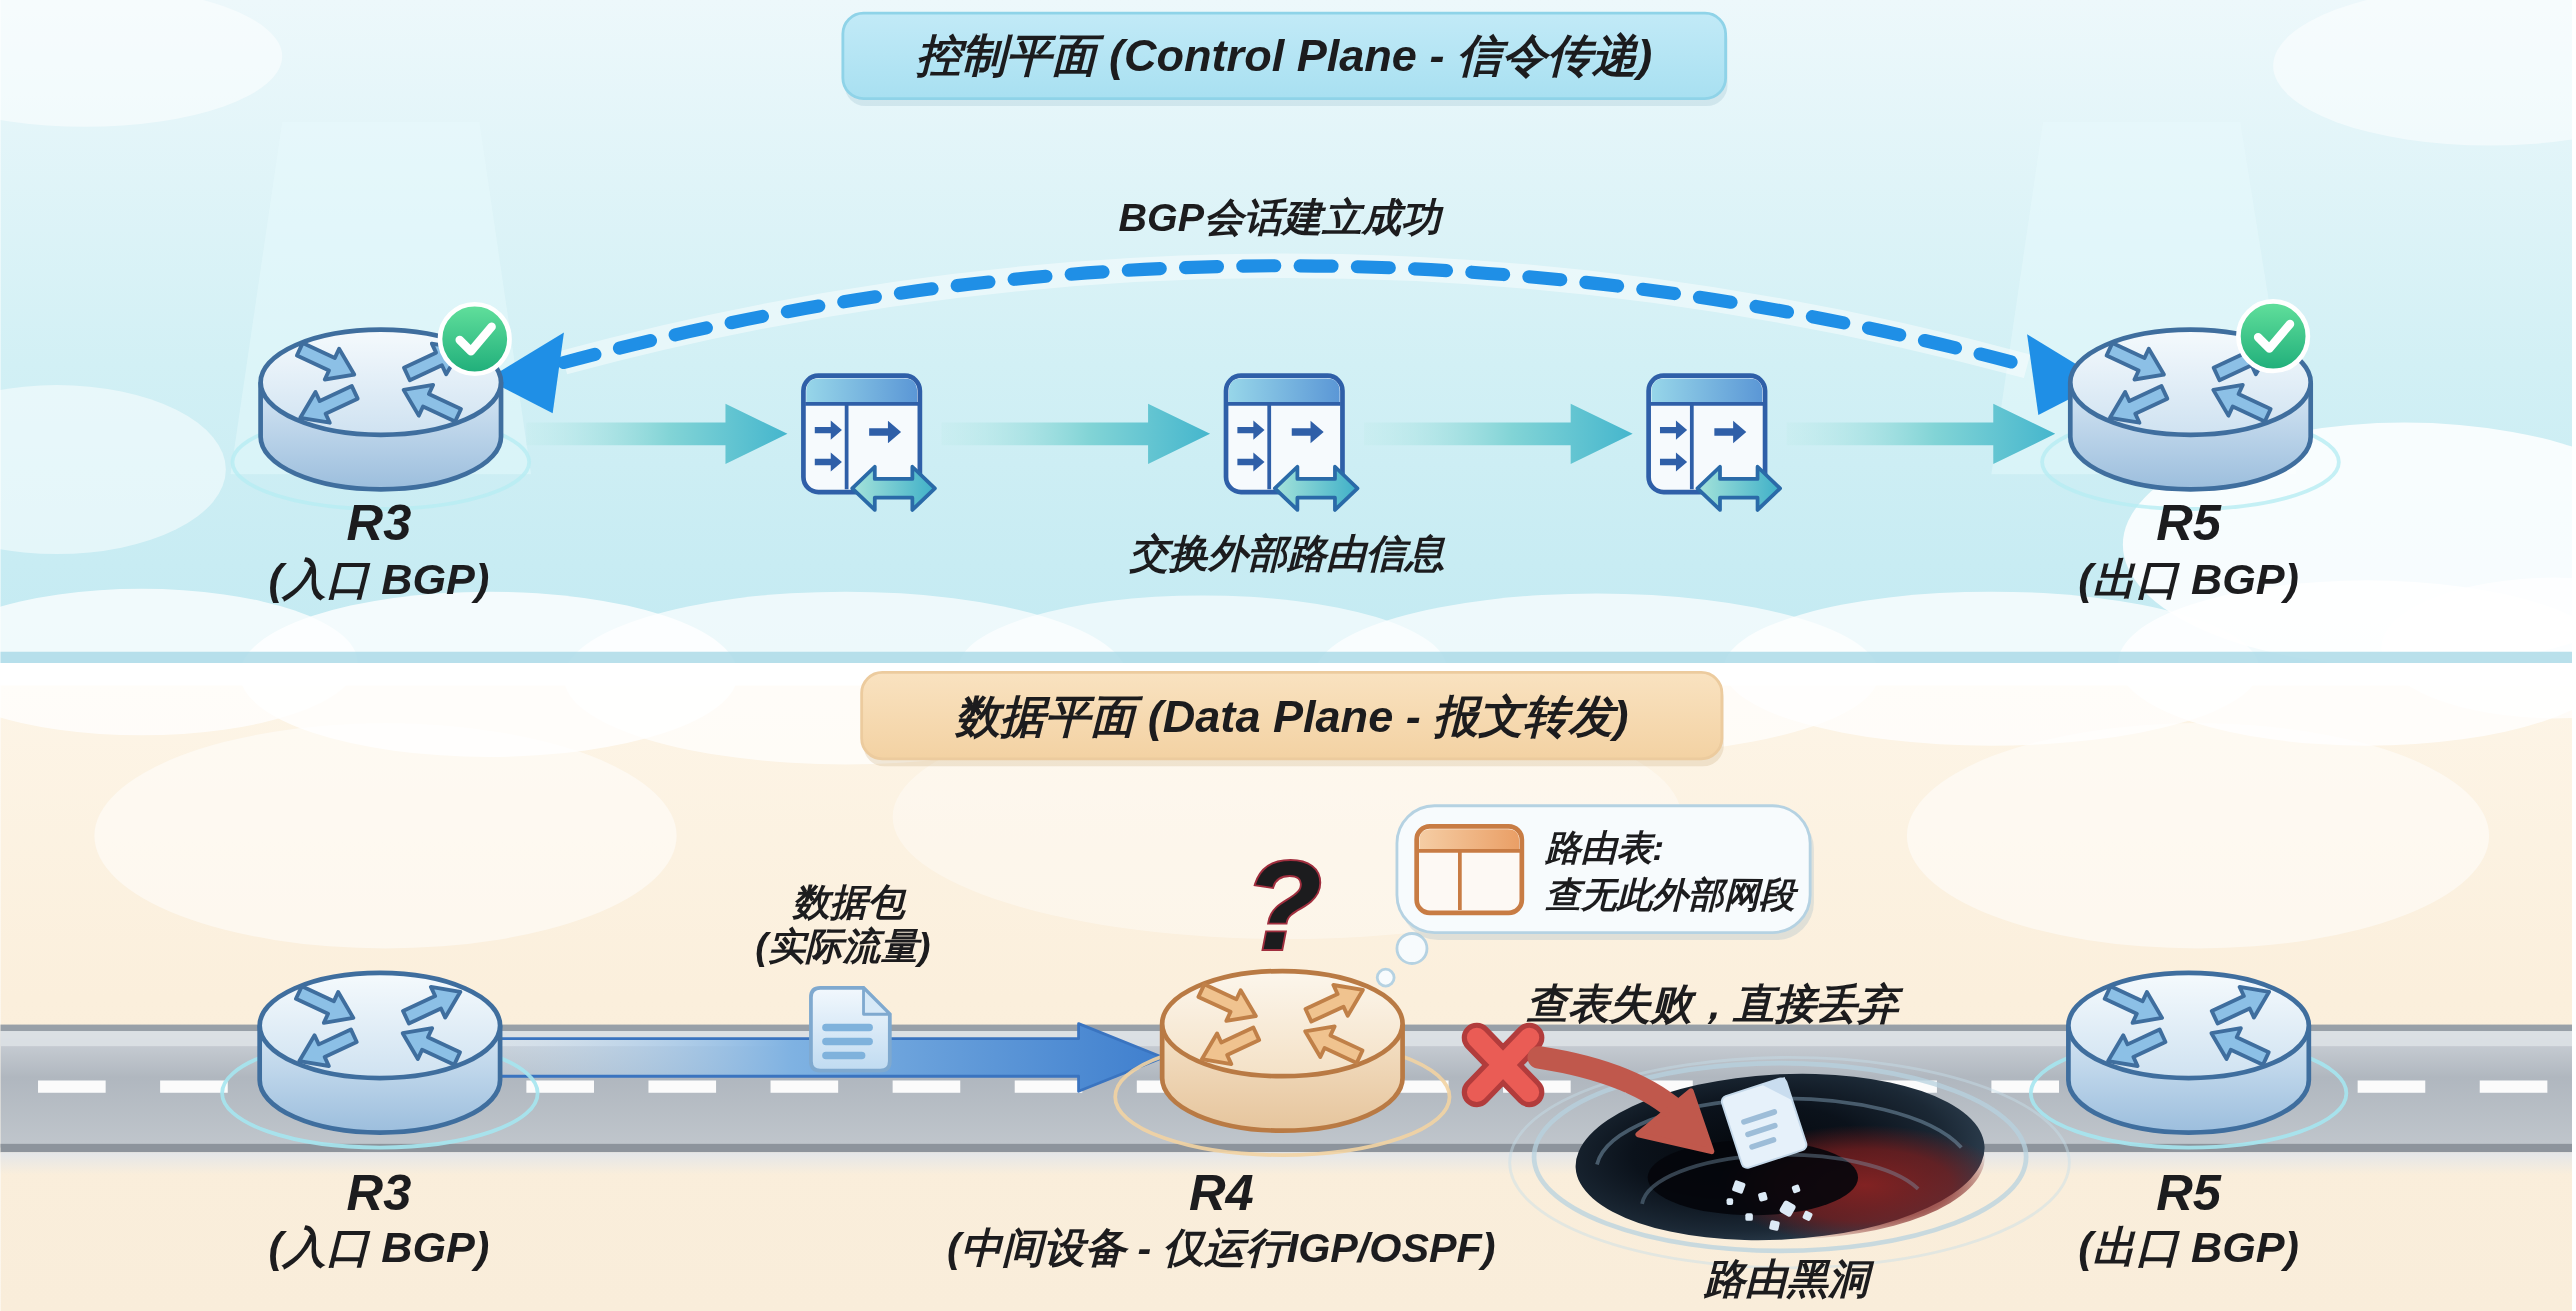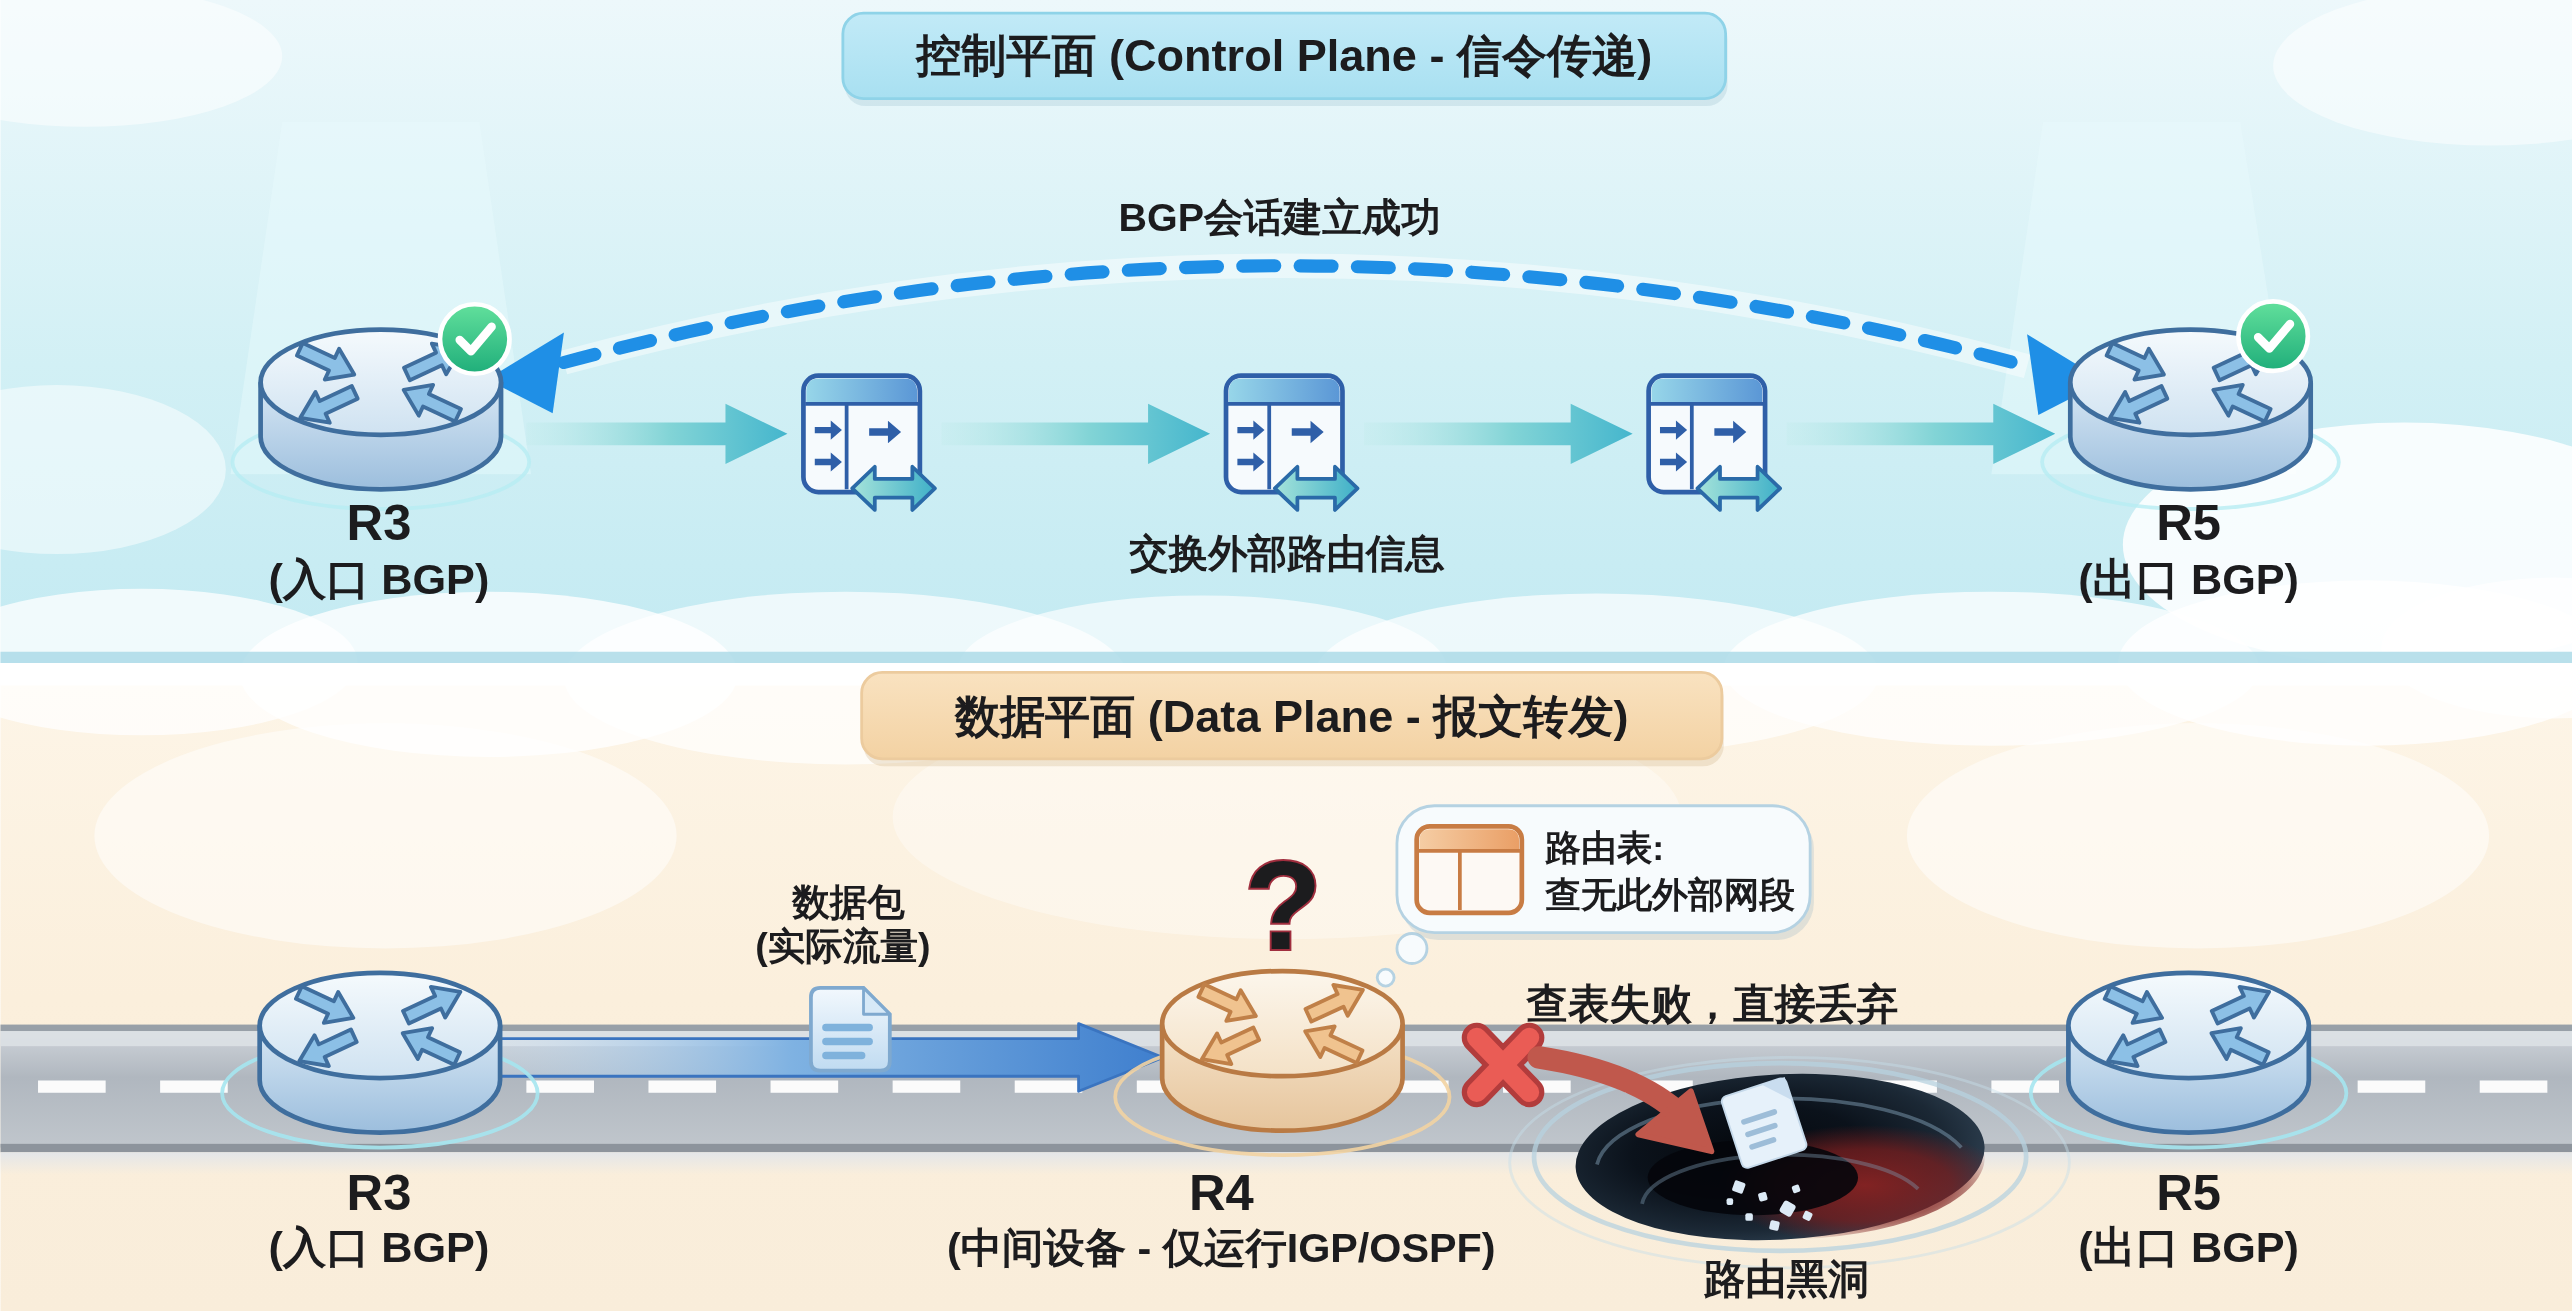--- a/index.html
+++ b/index.html
@@ -1,17 +1,17 @@
 <!DOCTYPE html>
 <html style="font-size:15px"><head>
 <meta charset="utf-8">
 <style>
   html,body{margin:0;padding:0;background:#ffffff;}
   .stage{position:relative;width:2572px;height:1311px;overflow:hidden;
-         font-family:"Liberation Sans","DejaVu Sans",sans-serif;}
+         font-family:"Liberation Sans","DejaVu Sans",sans-serif;font-style:italic;}
   svg{position:absolute;left:0;top:0;}
   text{font-family:"Liberation Sans","DejaVu Sans",sans-serif;fill:#1c1c1e;}
   .bold{font-weight:bold;}
 </style>
 </head>
 <body>
 
 <div class="stage">
 <svg width="2576" height="1311" viewBox="0 0 2742 1396">
   <defs>

